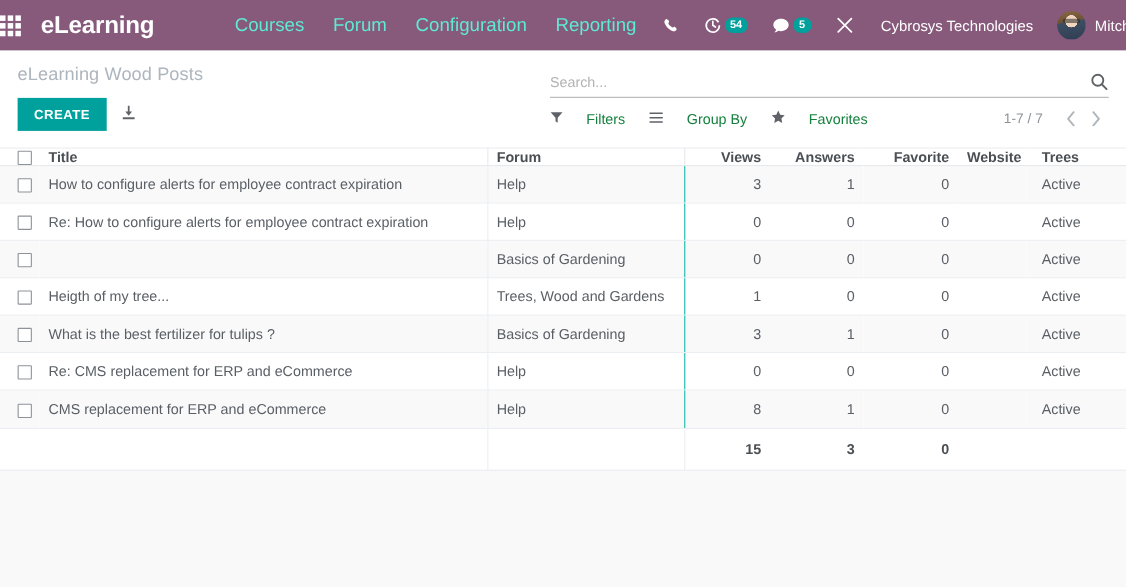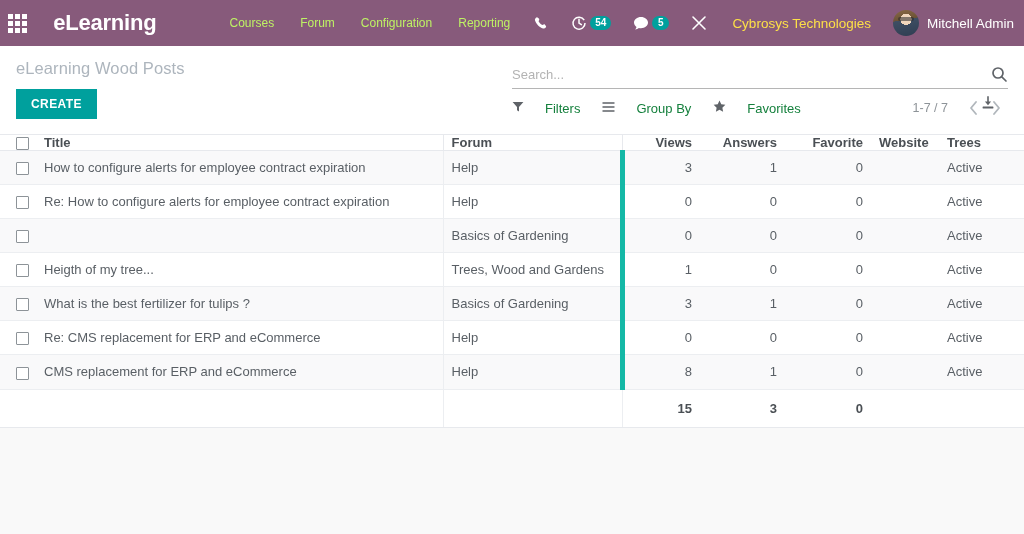--- a/index.html
+++ b/index.html
@@ -36,22 +36,22 @@
     font-size: 22px;
     font-weight: bold;
     color: #ffffff;
     margin-left: 18px;
     margin-right: 60px;
     letter-spacing: -0.2px;
     cursor: pointer;
   }
   .nav-links { display: flex; align-items: center; gap: 0px; }
   .nav-links a {
-    color: #bef264;
-    font-size: 12px;
+    color: #5eead4;
+    font-size: 17px;
     text-decoration: none;
     padding: 14px 13px;
     display: block;
     white-space: nowrap;
   }
 
   .nav-right {
     margin-left: auto;
     display: flex;
     align-items: center;
@@ -74,21 +74,21 @@
     font-weight: bold;
     border-radius: 9px;
     padding: 1px 5px;
     line-height: 12px;
     min-width: 17px;
     text-align: center;
     margin-left: 3px;
     display: inline-block;
   }
   .company-name {
-    color: #fde047;
+    color: #ffffff;
     font-size: 13.5px;
     padding: 0 14px;
     cursor: pointer;
     white-space: nowrap;
   }
   .user-menu {
     display: flex; align-items: center;
     padding-left: 8px;
     cursor: pointer;
   }
@@ -122,21 +122,20 @@
   .cp-title {
     font-size: 16.5px;
     color: #adb5bd;
     padding-top: 13px;
     letter-spacing: 0.1px;
   }
   .cp-actions {
     display: flex;
     align-items: center;
     margin-top: 11px;
-    justify-content: space-between;
   }
   .btn-create {
     background: #00A09D;
     color: #ffffff;
     border: none;
     font-size: 12px;
     font-weight: bold;
     letter-spacing: 0.4px;
     padding: 8px 15px;
     cursor: pointer;
@@ -146,21 +145,21 @@
     background: none; border: none;
     padding: 0 12px;
     cursor: pointer;
     color: #5f6368;
     display: flex; align-items: center;
   }
 
   
   .cp-right {
     position: absolute;
-    left: 512px;
+    left: 500px;
     right: 16px;
     top: 0;
   }
   .searchbar {
     display: flex;
     align-items: center;
     border-bottom: 1px solid #b5b5b5;
     padding: 10px 0 5px 0;
     margin-top: 10px;
   }
@@ -235,21 +234,21 @@
     border-bottom: 1px solid #eceef1;
     white-space: nowrap;
     overflow: hidden;
     text-overflow: ellipsis;
   }
   tbody tr:nth-child(odd) { background: #f9f9fa; }
   tbody tr:nth-child(even) { background: #ffffff; }
 
   .col-cb    { width: 36px; padding-left: 16px !important; padding-right: 0 !important; }
   .col-title { width: 407px; border-right: 1px solid #eceef1; }
-  .col-forum { width: 179px; border-right: 5px solid #14b8a6; }
+  .col-forum { width: 179px; border-right: 1px solid #14b8a6; }
   .col-views   { width: 78px; text-align: right; }
   .col-answers { width: 85px; text-align: right; }
   .col-fav     { width: 86px; text-align: right; }
   .col-web     { width: 62px; text-align: right; }
   .col-status  { width: auto; text-align: left; padding-left: 14px !important; }
 
   th.col-views, th.col-answers, th.col-fav { text-align: right; }
   th.col-web { text-align: right; }
   th.col-status { text-align: left; }
   th.col-title, th.col-forum { border-right: 1px solid #e7e9ed; }

